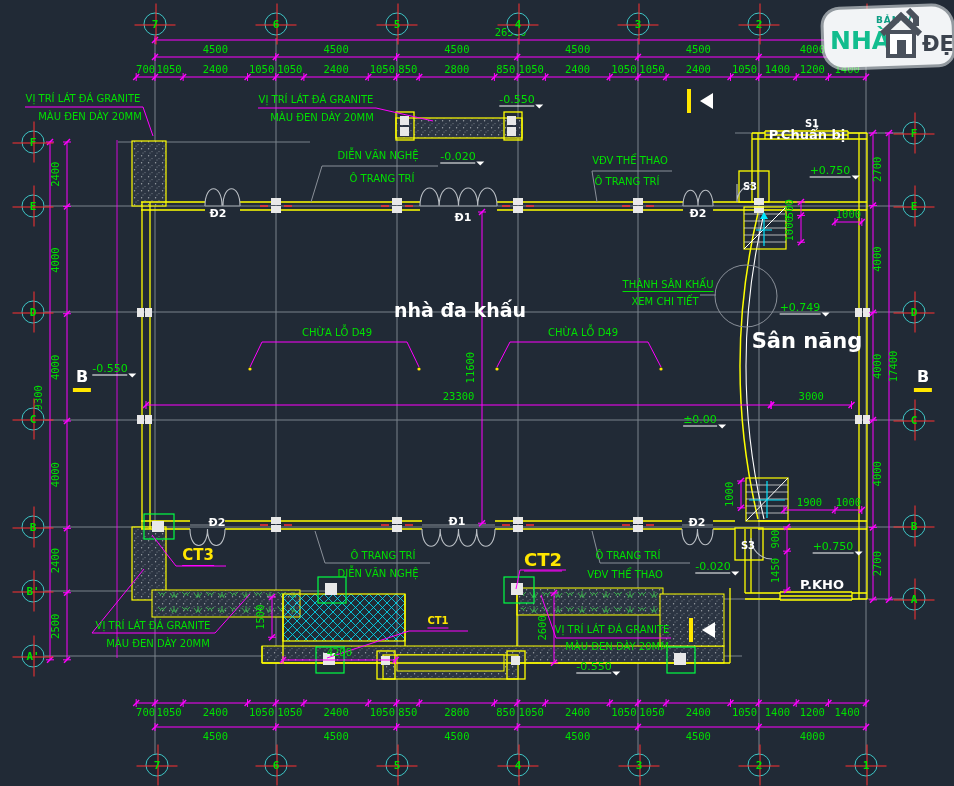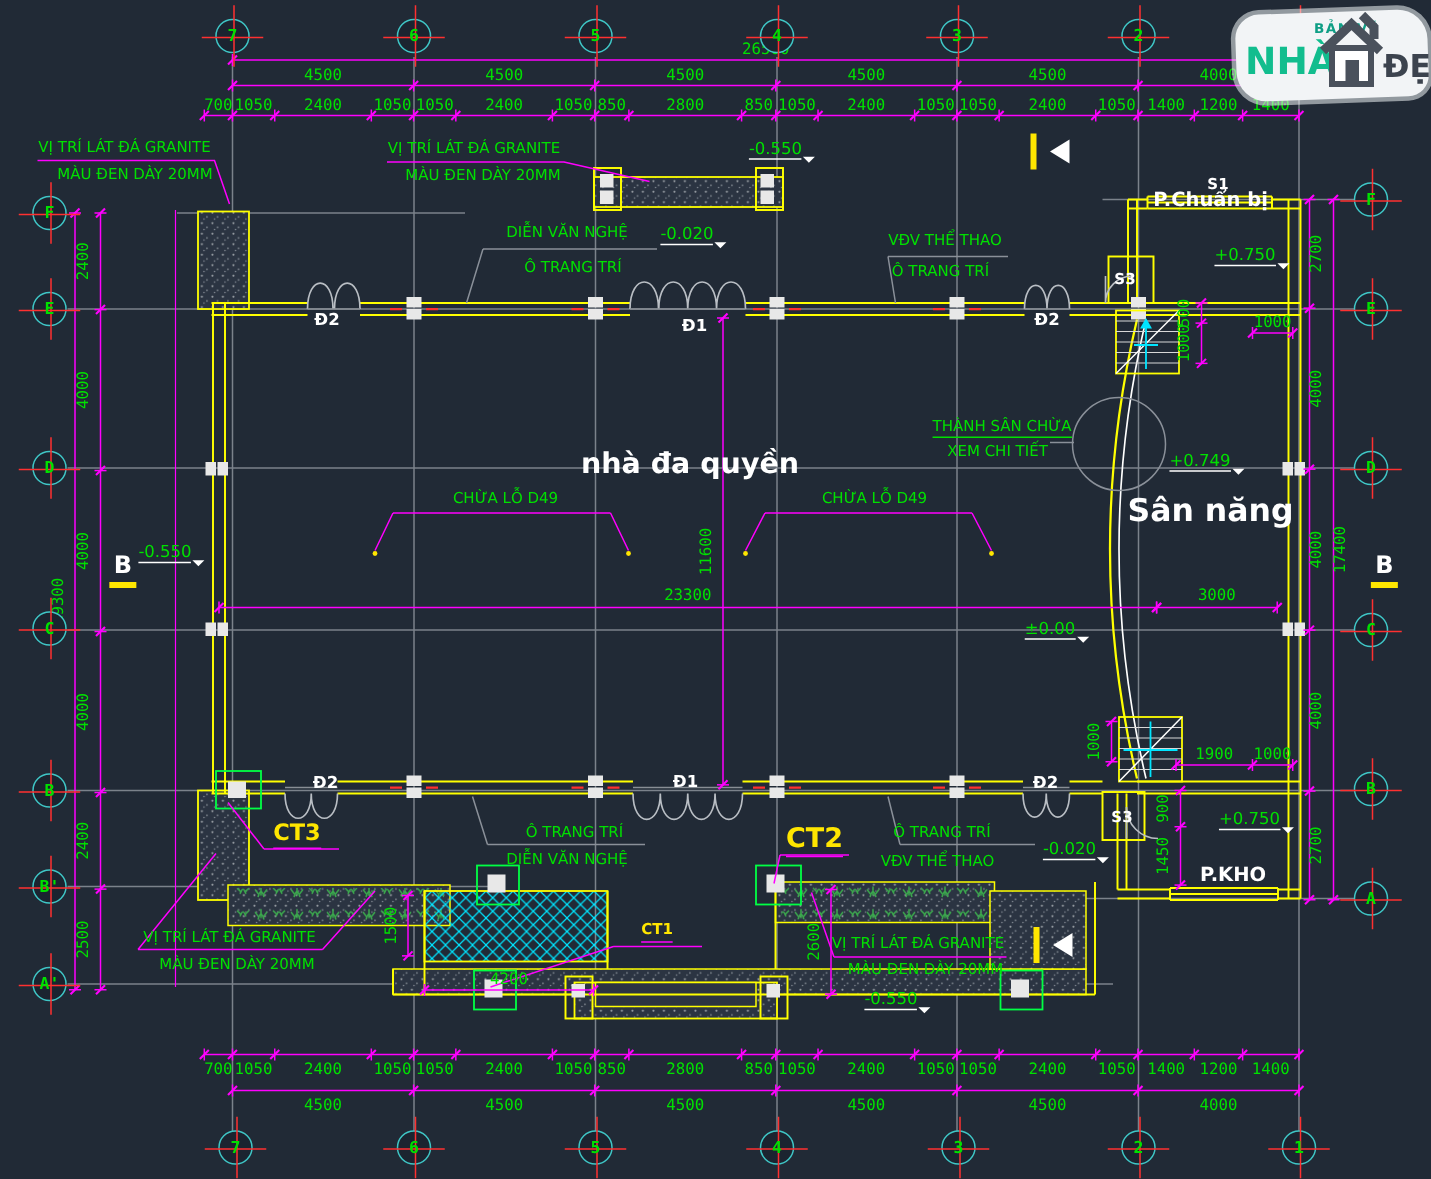--- a/index.html
+++ b/index.html
@@ -584,33 +584,33 @@
     <div class="bubble" style="left: 914px; top: 526px;">B</div>
     <div class="bubble" style="left: 914px; top: 599px;">A</div>
     <div class="ann c-g" style="left: 83px; top: 99px; font-size: 10px;">VỊ TRÍ LÁT ĐÁ GRANITE</div>
     <div class="ann c-g" style="left: 90px; top: 117px; font-size: 10px;">MÀU ĐEN DÀY 20MM</div>
     <div class="ann c-g" style="left: 316px; top: 100px; font-size: 10px;">VỊ TRÍ LÁT ĐÁ GRANITE</div>
     <div class="ann c-g" style="left: 322px; top: 118px; font-size: 10px;">MÀU ĐEN DÀY 20MM</div>
     <div class="ann c-g" style="left: 378px; top: 156px; font-size: 10px;">DIỄN VĂN NGHỆ</div>
     <div class="ann c-g" style="left: 382px; top: 179px; font-size: 10px;">Ô TRANG TRÍ</div>
     <div class="ann c-g" style="left: 630px; top: 161px; font-size: 10px;">VĐV THỂ THAO</div>
     <div class="ann c-g" style="left: 627px; top: 182px; font-size: 10px;">Ô TRANG TRÍ</div>
-    <div class="ann c-g u" style="left: 668px; top: 286px; font-size: 10px;">THÀNH SÂN CHỪA</div>
+    <div class="ann c-g u" style="left: 668px; top: 286px; font-size: 10px;">THÀNH SÂN KHẤU</div>
     <div class="ann c-g" style="left: 665px; top: 302px; font-size: 10px; text-align: right;">XEM CHI TIẾT</div>
     <div class="ann c-g" style="left: 337px; top: 333px; font-size: 10px;">CHỪA LỖ D49</div>
     <div class="ann c-g" style="left: 583px; top: 333px; font-size: 10px;">CHỪA LỖ D49</div>
     <div class="ann c-g" style="left: 383px; top: 556px; font-size: 10px;">Ô TRANG TRÍ</div>
     <div class="ann c-g" style="left: 378px; top: 574px; font-size: 10px;">DIỄN VĂN NGHỆ</div>
     <div class="ann c-g" style="left: 628px; top: 556px; font-size: 10px;">Ô TRANG TRÍ</div>
     <div class="ann c-g" style="left: 625px; top: 575px; font-size: 10px;">VĐV THỂ THAO</div>
     <div class="ann c-g" style="left: 153px; top: 626px; font-size: 10px;">VỊ TRÍ LÁT ĐÁ GRANITE</div>
     <div class="ann c-g" style="left: 158px; top: 644px; font-size: 10px;">MÀU ĐEN DÀY 20MM</div>
     <div class="ann c-g" style="left: 612px; top: 630px; font-size: 10px;">VỊ TRÍ LÁT ĐÁ GRANITE</div>
     <div class="ann c-g" style="left: 617px; top: 647px; font-size: 10px;">MÀU ĐEN DÀY 20MM</div>
-    <div class="ann c-w b" style="left: 460px; top: 310px; font-size: 19px;">nhà đa quyền</div>
+    <div class="ann c-w b" style="left: 460px; top: 310px; font-size: 19px;">nhà đa khấu</div>
     <div class="ann c-w b" style="left: 807px; top: 341px; font-size: 21px;">Sân năng</div>
     <div class="ann c-w b" style="left: 807px; top: 134px; font-size: 13px;">P.Chuẩn bị</div>
     <div class="ann c-w b" style="left: 822px; top: 584px; font-size: 13px;">P.KHO</div>
     <div class="ann c-w b" style="left: 218px; top: 213px; font-size: 11px;">Đ2</div>
     <div class="ann c-w b" style="left: 463px; top: 217px; font-size: 11px;">Đ1</div>
     <div class="ann c-w b" style="left: 698px; top: 213px; font-size: 11px;">Đ2</div>
     <div class="ann c-w b" style="left: 217px; top: 522px; font-size: 11px;">Đ2</div>
     <div class="ann c-w b" style="left: 457px; top: 521px; font-size: 11px;">Đ1</div>
     <div class="ann c-w b" style="left: 697px; top: 522px; font-size: 11px;">Đ2</div>
     <div class="ann c-w b" style="left: 812px; top: 124px; font-size: 10px;">S1</div>

